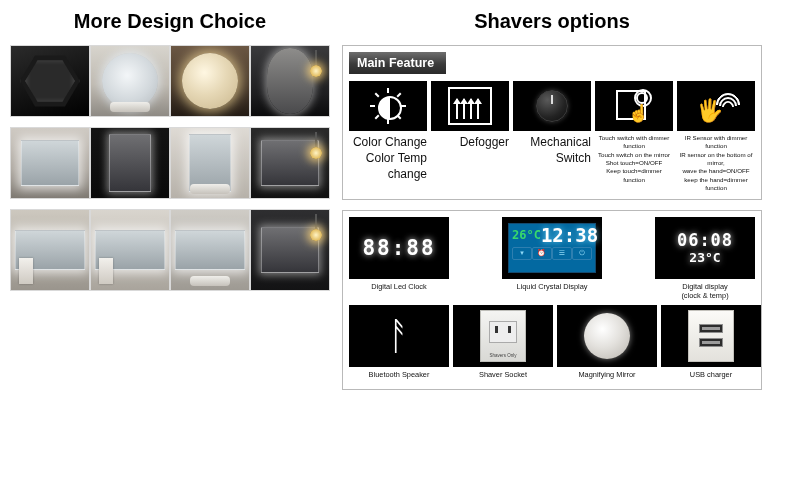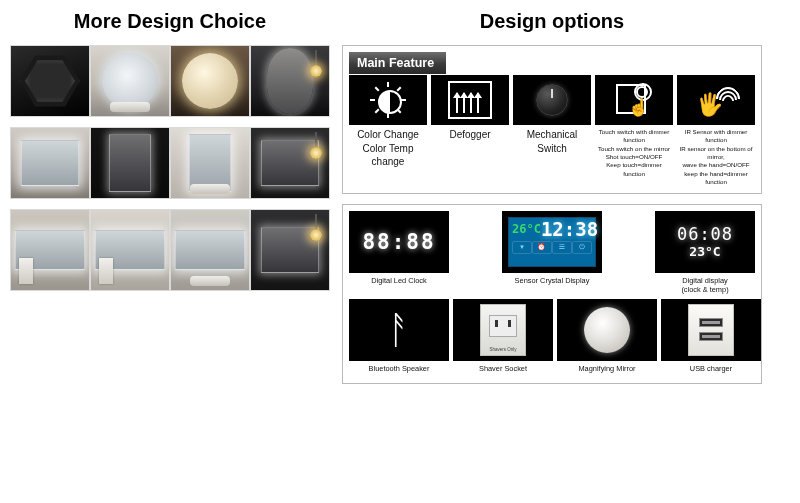--- a/index.html
+++ b/index.html
@@ -170,21 +170,21 @@
     padding: 6px;
     box-sizing: border-box;
   }
   .panel-title {
     display: inline-block;
     background: linear-gradient(180deg,#6e6e6e 0%,#3b3b3b 55%,#2a2a2a 100%);
     color: #fff;
     font-weight: bold;
     font-size: 12.5px;
     padding: 4px 12px 4px 8px;
-    margin-bottom: 1px;
+    margin-bottom: 7px;
   }
   .feature-row {
     display: flex;
     justify-content: space-between;
     gap: 3px;
   }
   .feature {
     width: 78px;
     text-align: center;
   }
@@ -199,21 +199,22 @@
     justify-content: center;
   }
   .feature .cap {
     font-size: 6.2px;
     line-height: 1.35;
     color: #111;
     margin-top: 3px;
     white-space: pre-line;
   }
   .feature .cap.big {
-    font-size: 10px;
+    font-size: 12px;
+    text-align: right;
   }
   .opt-row {
     display: flex;
     justify-content: space-between;
     gap: 4px;
     margin-bottom: 4px;
   }
   .opt {
     width: 100px;
     text-align: center;
@@ -440,21 +441,21 @@
     font-size: 7px;
     line-height: 10px;
     text-align: center;
   }
   .digi {
     color: #fff;
     text-align: center;
     font-family: "DejaVu Sans Mono", monospace;
     text-shadow: 0 0 6px rgba(255,255,255,.8);
   }
-  .digi .t1 { font-size: 17px; font-weight: normal; letter-spacing: 1px; }
+  .digi .t1 { font-size: 17px; font-weight: bold; letter-spacing: 1px; }
   .digi .t2 { font-size: 13px; font-weight: bold; }
   .bt {
     color: #fff;
     font-size: 38px;
     line-height: 1;
   }
   .magnify {
     width: 46px; height: 46px;
     border-radius: 50%;
     background: radial-gradient(circle at 40% 35%, #ffffff 0%, #e3e1dd 45%, #b8b4ad 100%);
@@ -583,21 +584,21 @@
         </div>
         <div class="thumb" style="width:80px;height:82px;">
           <div class="scene bg-l"></div>
           <div class="rect-mirror"></div>
           <div class="lamp"></div>
         </div>
       </div>
     </div>
 
     <div class="col-right">
-      <div class="col-heading">Design options</div>
+      <div class="col-heading">Shavers options</div>
 
       <div class="panel">
         <div class="panel-title">Main Feature</div>
         <div class="feature-row">
 
           <div class="feature">
             <div class="tile">
               <div class="sun-dimmer">
                 <div class="disc"></div>
                 <div class="ray" style="transform:rotate(0deg)"></div>
@@ -686,21 +687,21 @@
                   <span class="clock">12:38</span>
                 </div>
                 <div class="r2">
                   <span class="btn">▾</span>
                   <span class="btn">⏰</span>
                   <span class="btn">☰</span>
                   <span class="btn">⏻</span>
                 </div>
               </div>
             </div>
-            <div class="cap">Sensor Crystal Display</div>
+            <div class="cap">Liquid Crystal Display</div>
           </div>
 
           <div class="opt">
             <div class="tile">
               <div class="digi">
                 <div class="t1">06:08</div>
                 <div class="t2">23°C</div>
               </div>
             </div>
             <div class="cap">Digital display

